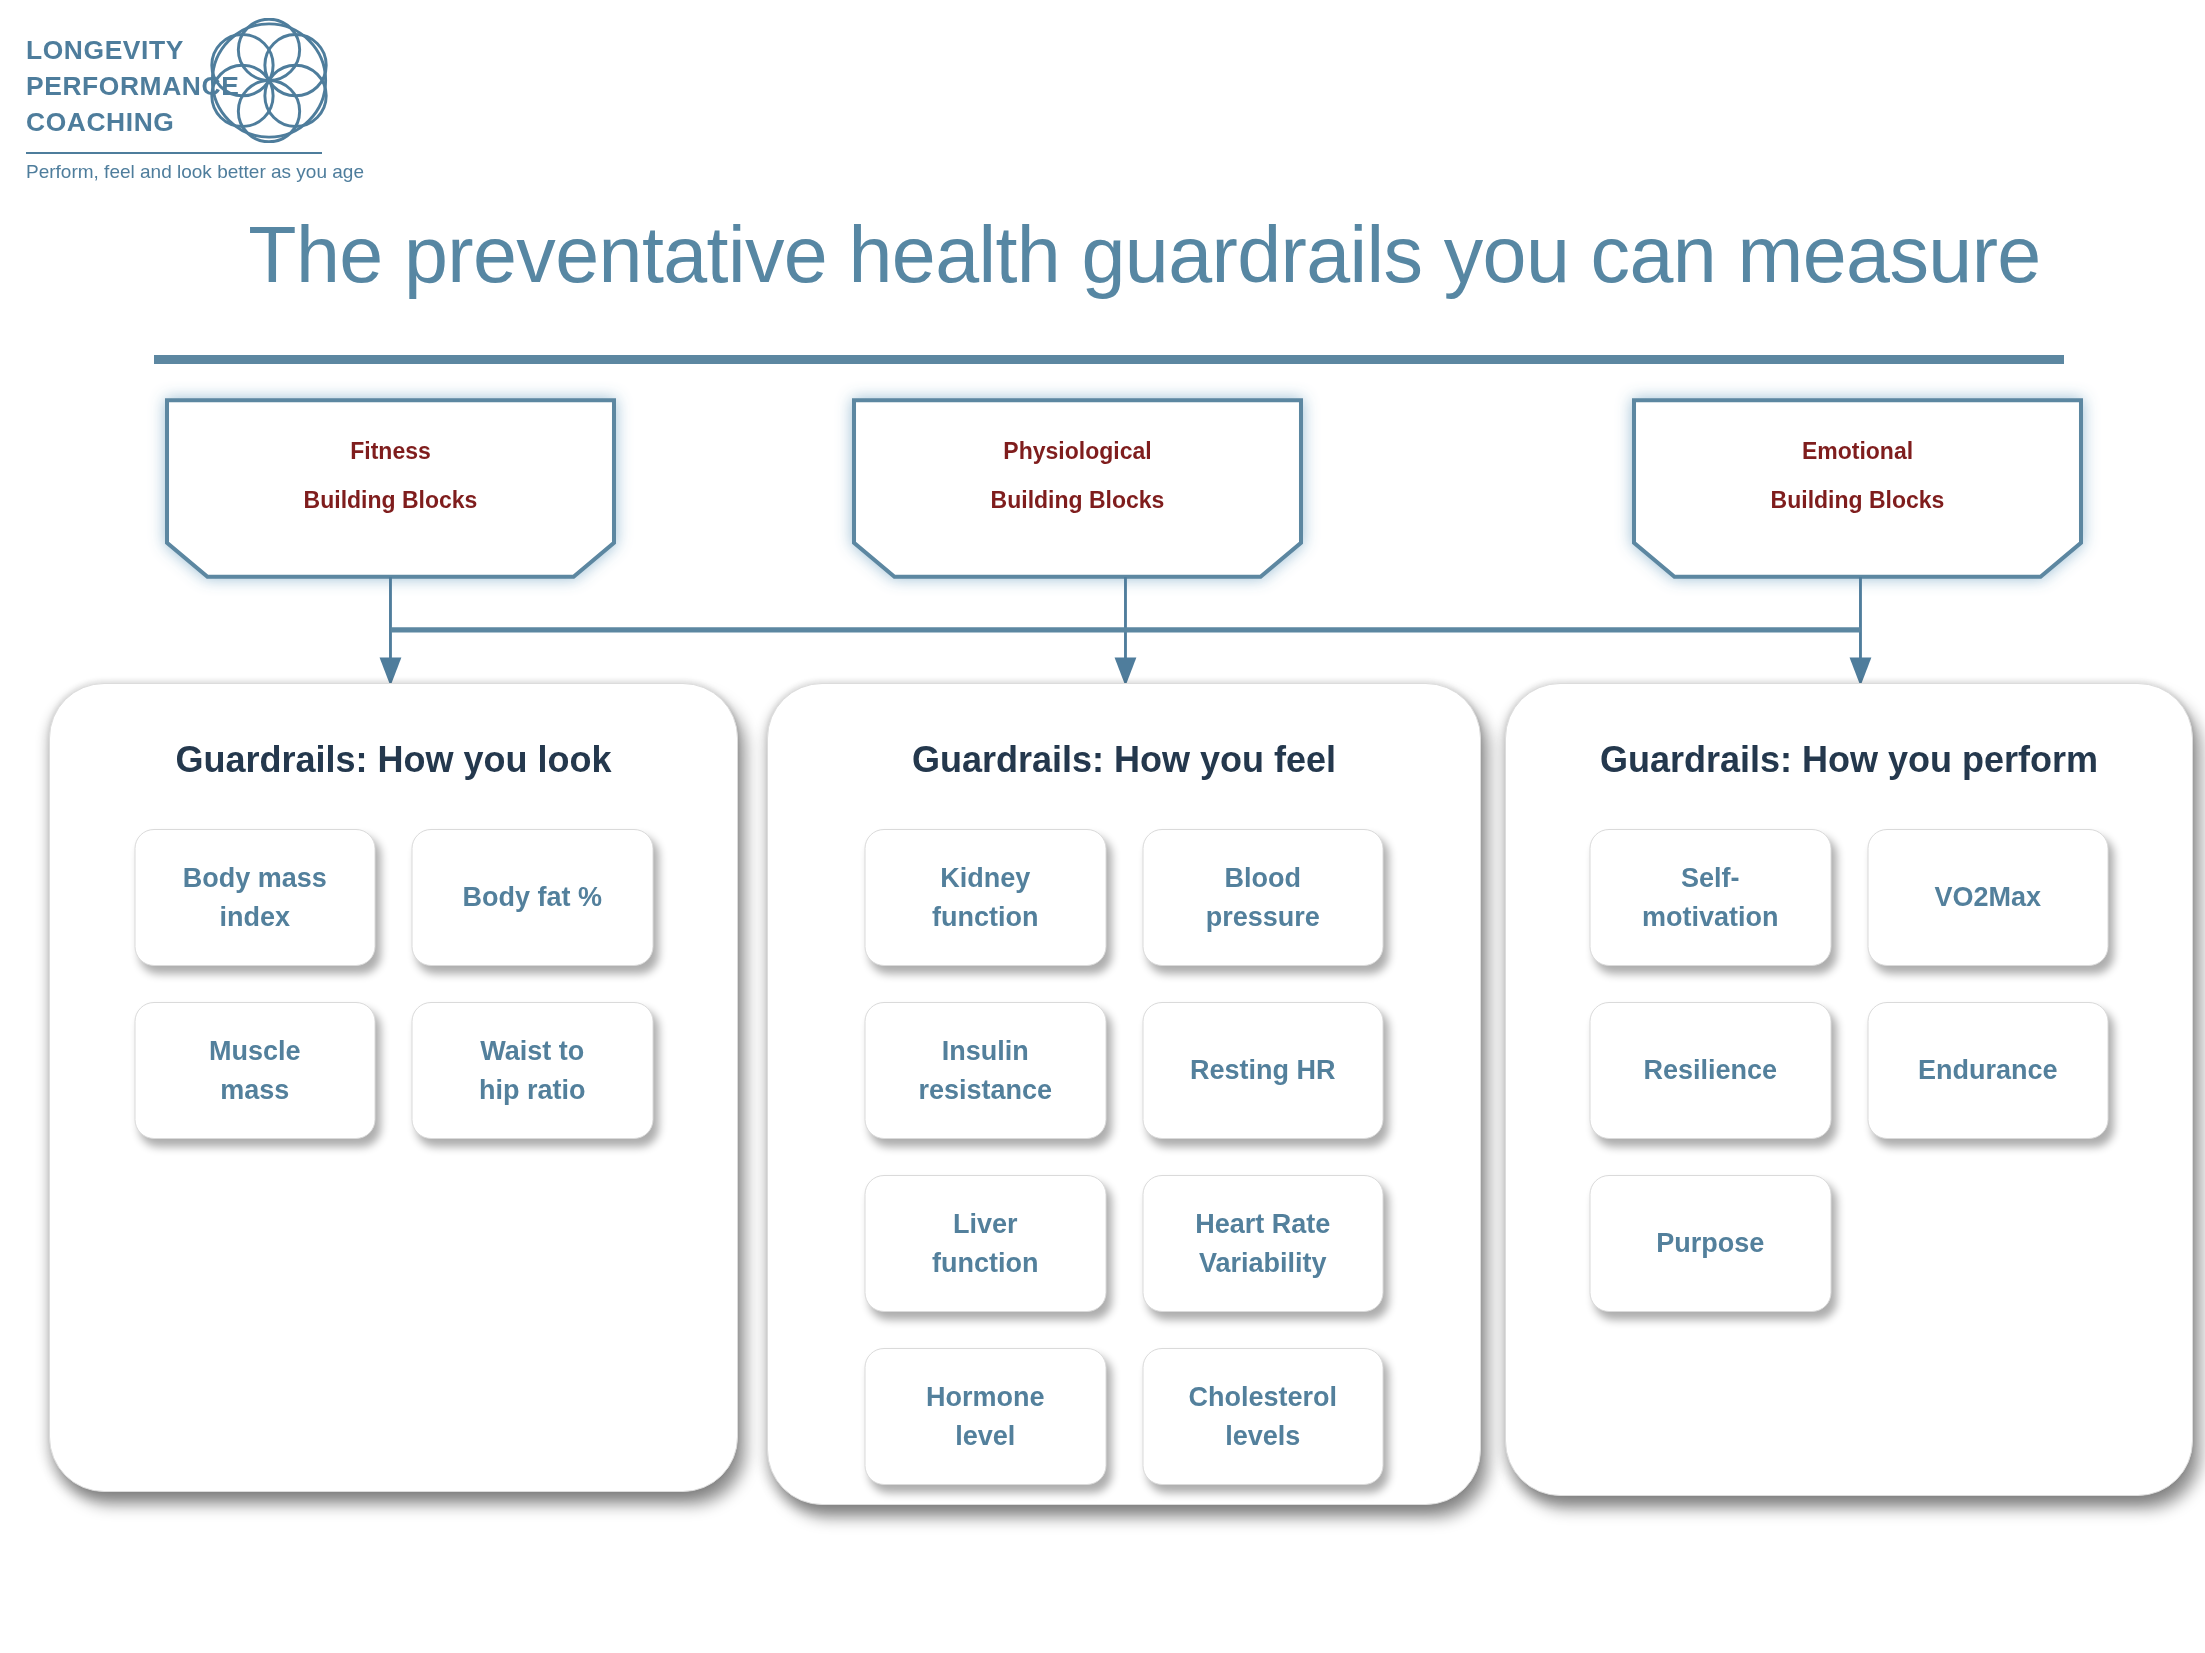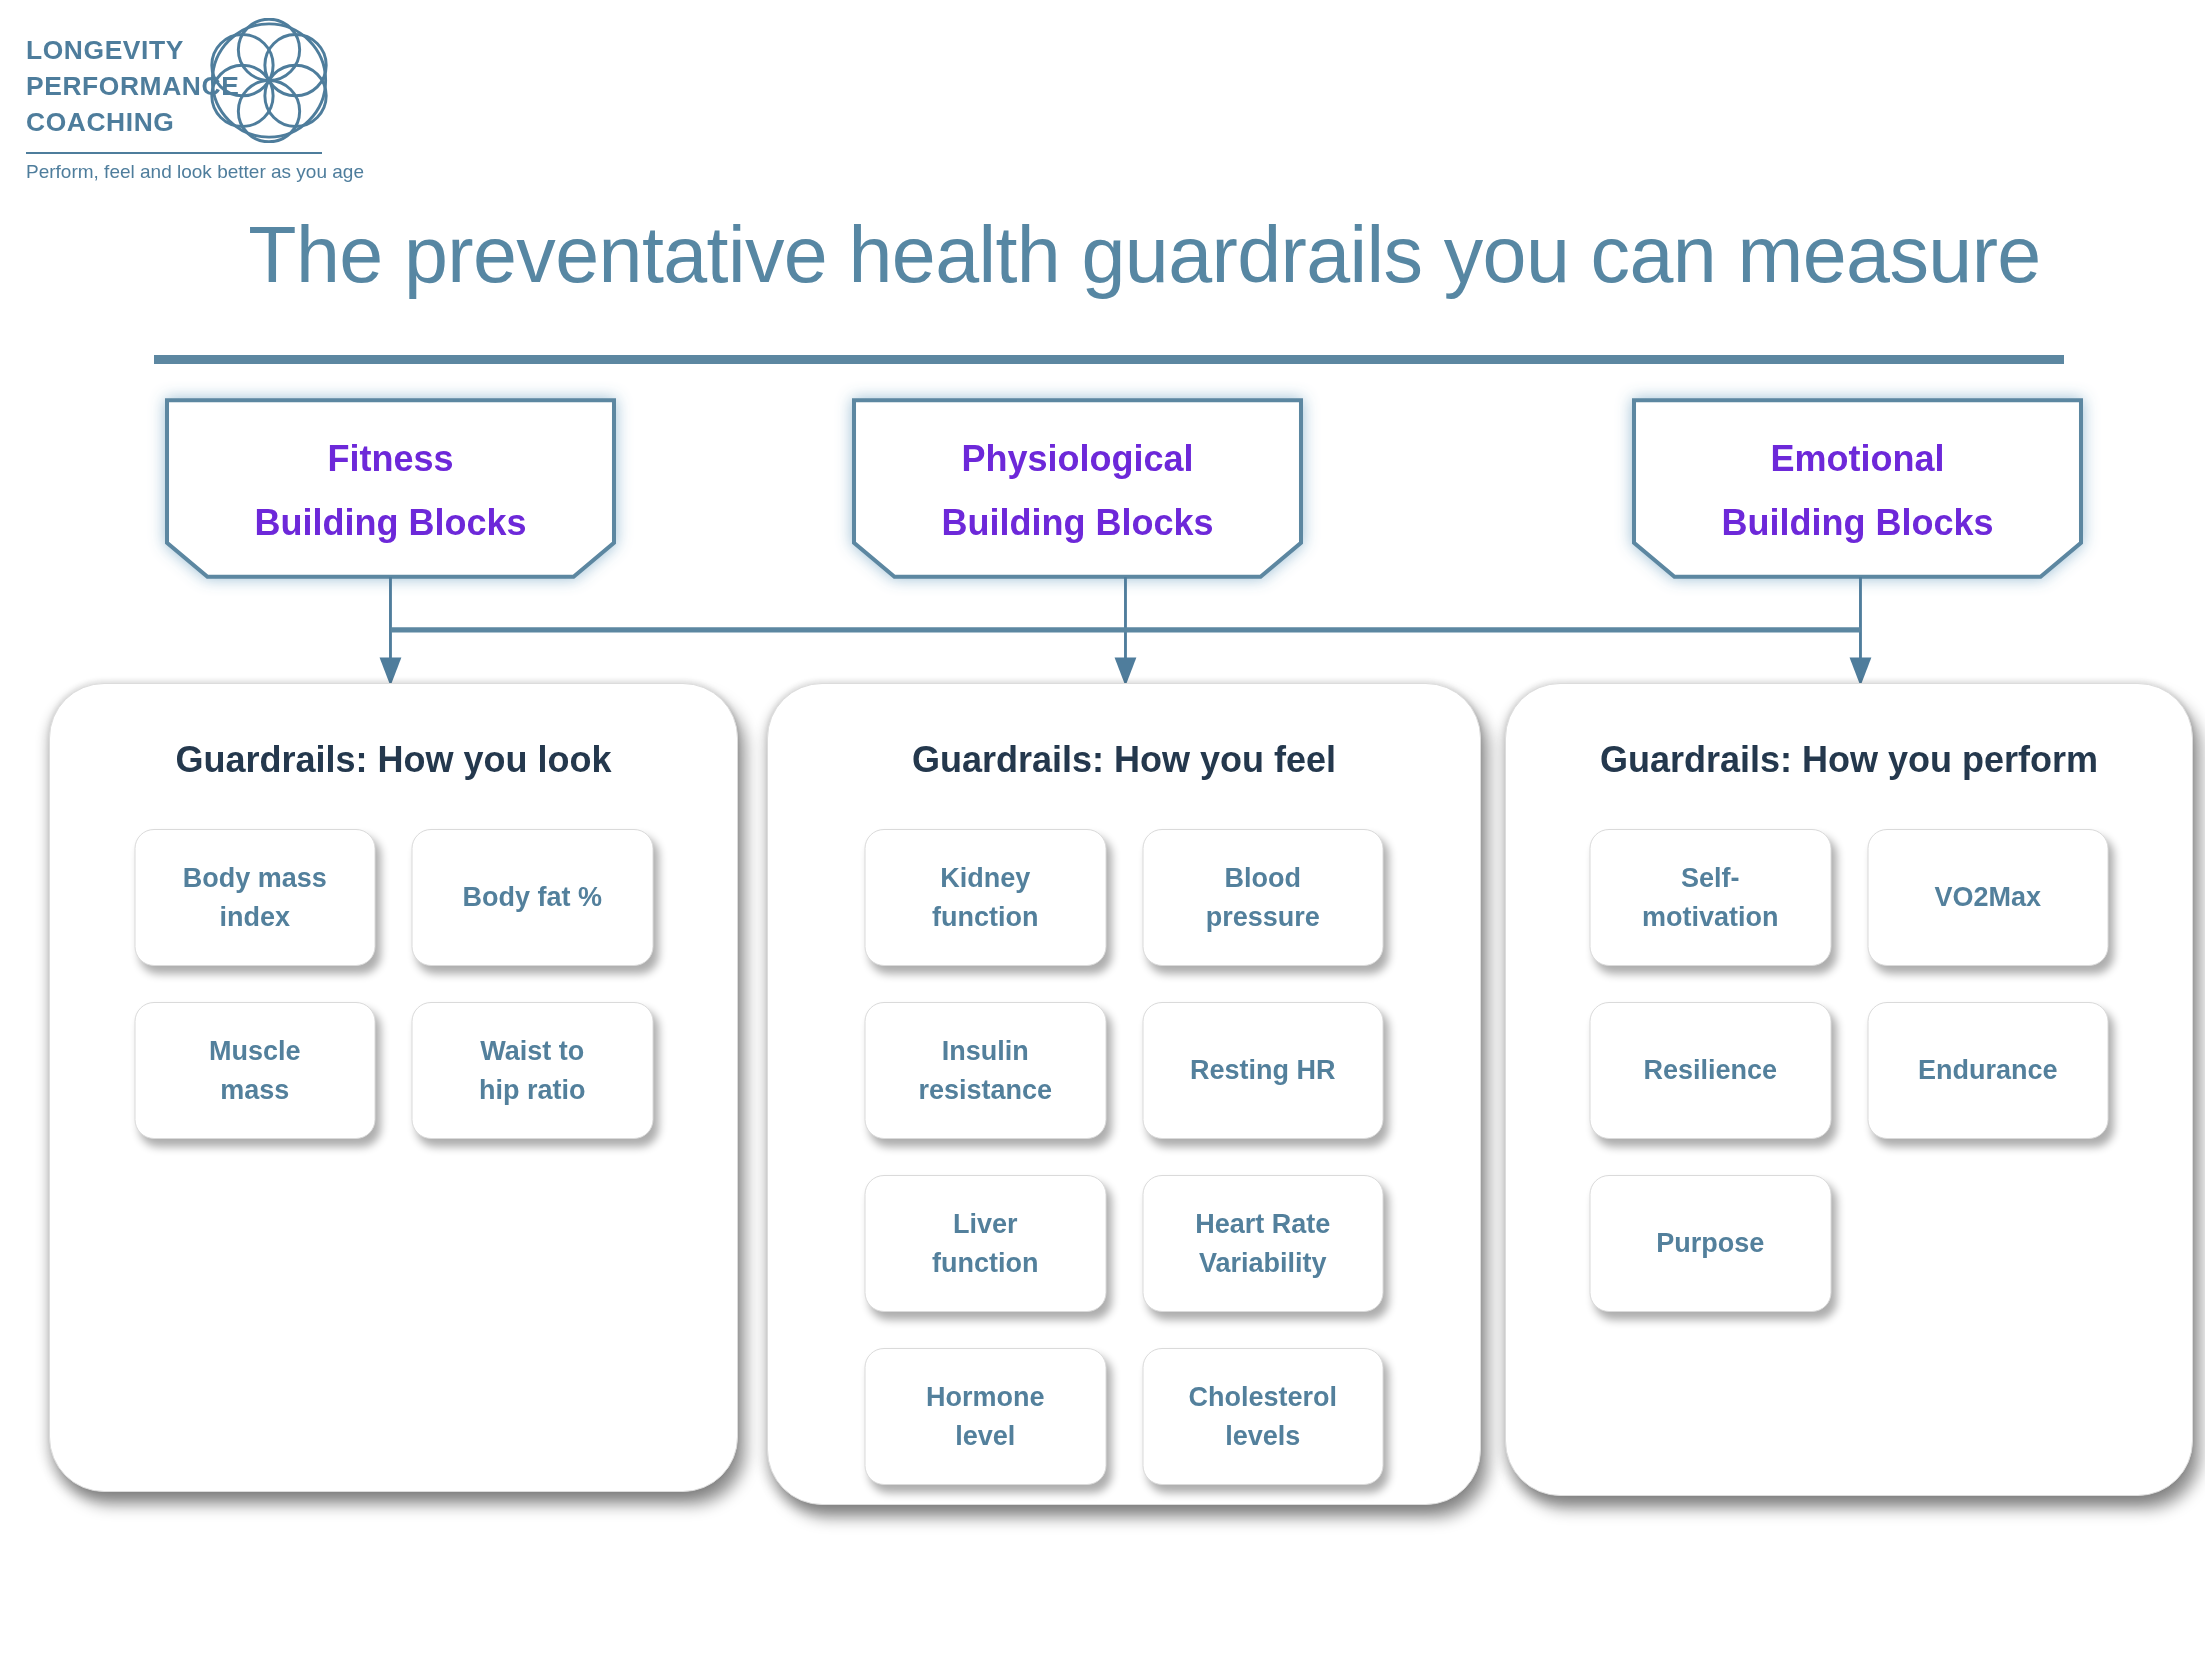--- a/index.html
+++ b/index.html
@@ -22,21 +22,21 @@
   .title{position:absolute;left:0;top:208px;width:2205px;margin:0;
     text-align:center;font-weight:normal;font-size:79px;line-height:1.2;
     color:#5787a3;letter-spacing:-0.6px;padding-left:42px;}
   .title-rule{position:absolute;left:154px;top:355px;width:1910px;height:8.6px;background:#5c87a1;}
 
   
   .pillar{position:absolute;top:398px;width:451px;height:181px;}
   .pillar svg{position:absolute;inset:0;filter:drop-shadow(0 0 8px rgba(150,186,210,.95));}
   .pillar-text{position:absolute;inset:0;display:flex;flex-direction:column;
     align-items:center;padding-top:40px;row-gap:23px;
-    font-weight:bold;font-size:36px;line-height:1.15;color:#6d28d9;text-align:center;}
+    font-weight:bold;font-size:23px;line-height:1.15;color:#7f1d1d;text-align:center;}
 
   
   .connectors{position:absolute;left:0;top:577px;}
 
   
   .gcard{position:absolute;top:683px;background:#ffffff;border:1.1px solid #dcdcdc;
     border-radius:55px;
     box-shadow:8px 12.6px 15px rgba(0,0,0,.40), -3.4px 5.7px 10.3px rgba(0,0,0,.16), 0 -2.3px 5.7px rgba(0,0,0,.08);}
   .gcard-heading{position:absolute;top:55px;left:0;width:100%;text-align:center;
     font-weight:bold;font-size:36px;color:#24384d;white-space:nowrap;}

